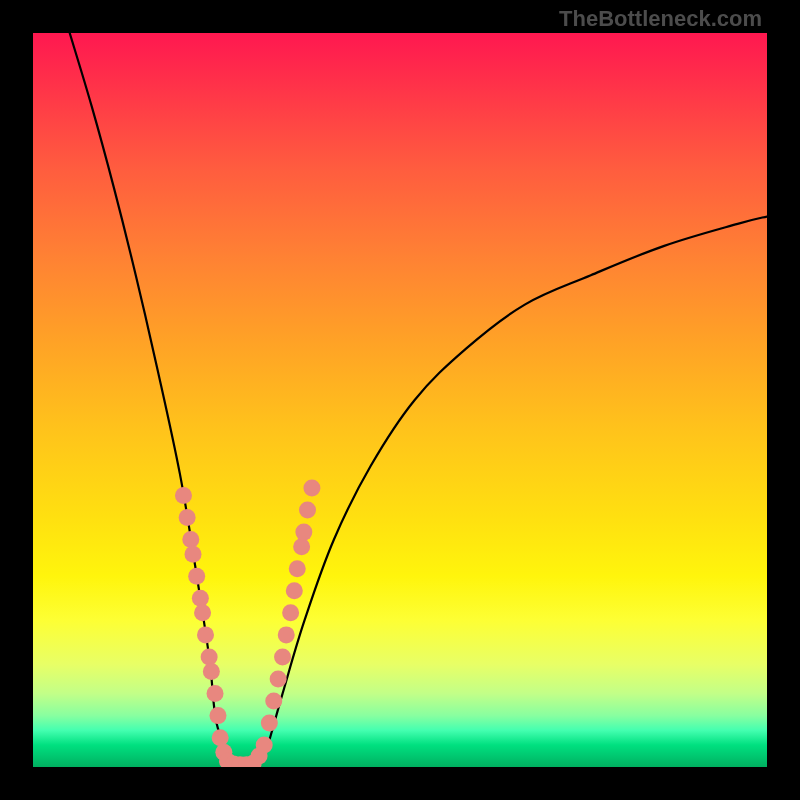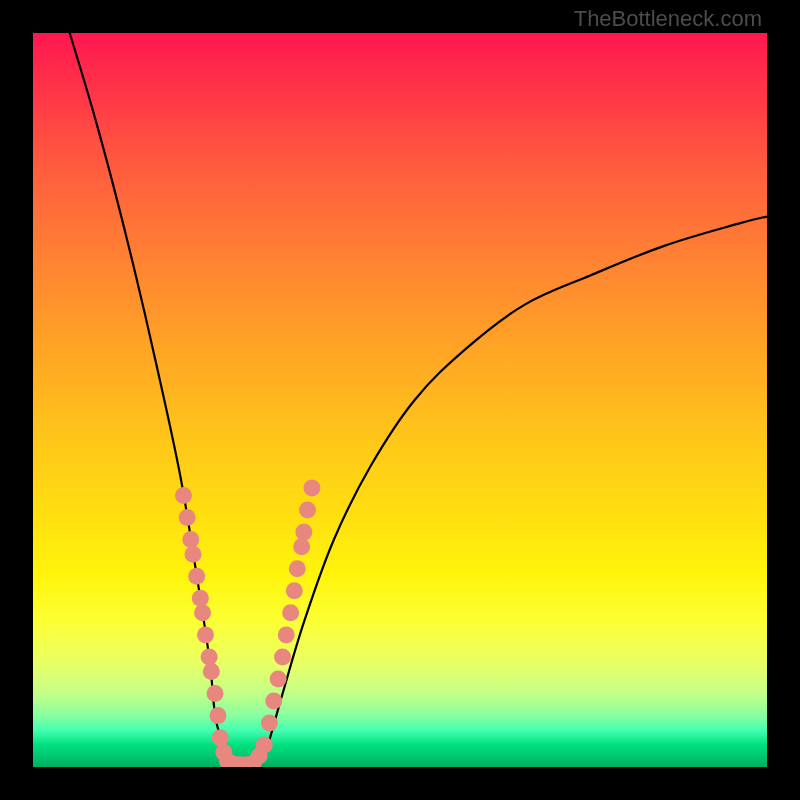--- a/index.html
+++ b/index.html
@@ -46,21 +46,21 @@
       #44ffb0 95%,
       #00e080 97%,
       #00b060 100%
     );
   }
   .watermark {
     position: absolute;
     top: 6px;
     right: 38px;
     font-size: 22px;
-    font-weight: 400;
+    font-weight: 700;
     color: #4c4c4c;
     letter-spacing: 0px;
     user-select: none;
   }
   svg.curve {
     position: absolute;
     top: 0; left: 0;
     width: 734px;
     height: 734px;
     overflow: visible;

